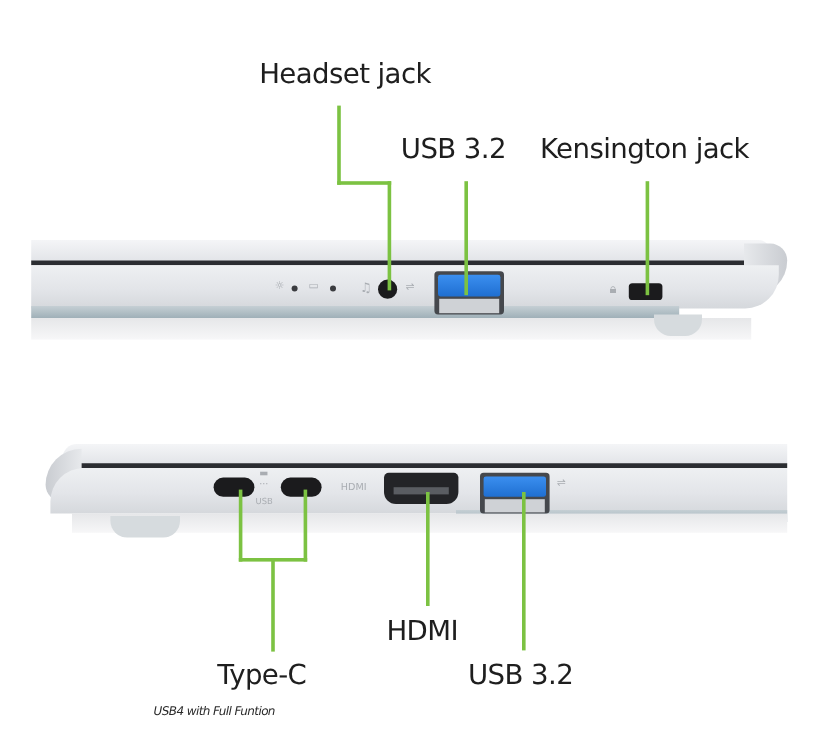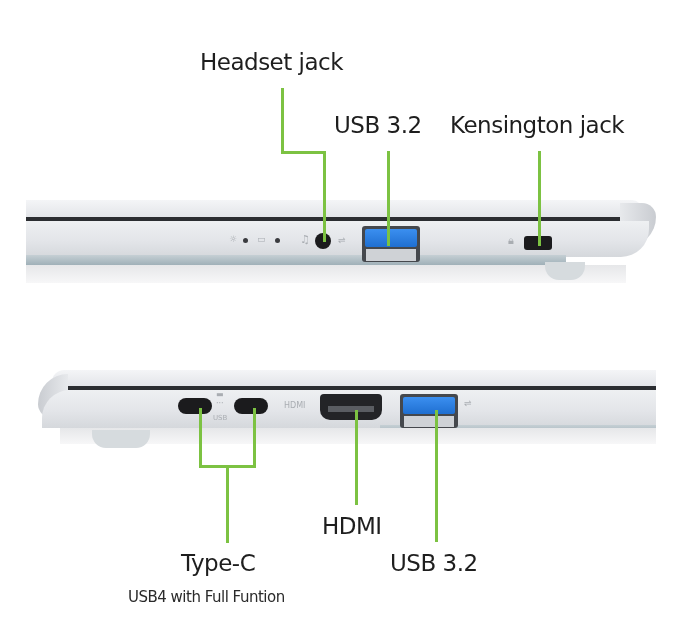--- a/index.html
+++ b/index.html
@@ -1,19 +1,19 @@
 <!DOCTYPE html>
 <html><head>
 <meta charset="utf-8">
 <style>
   html, body { margin:0; padding:0; background:#ffffff; }
   body { width:680px; height:630px; position:relative; overflow:hidden; font-family:"DejaVu Sans", sans-serif; }
   .label { position:absolute; color:#1e1e1e; white-space:nowrap; font-family:"DejaVu Sans", sans-serif; letter-spacing:-0.5px; }
   .lbl-lg { font-size:23px; }
-  .lbl-sm { font-size:15px; color:#2a2a2a; }
+  .lbl-sm { font-size:10px; color:#2a2a2a;font-style:italic; }
   .line { position:absolute; background:#7cc242; }
   .laptop { position:absolute; }
   .lid { position:absolute; background:linear-gradient(#f4f5f7,#e2e4e8); }
   .seam { position:absolute; background:#2b2d31; }
   .base { position:absolute; background:linear-gradient(#eef0f2 0%, #e3e5e9 55%, #d5d8dc 100%); }
   .stripe { position:absolute; background:linear-gradient(#c5cfd4,#9fb0b8); }
   .shadow { position:absolute; background:linear-gradient(#e6e7e9,#f7f7f8); }
   .foot { position:absolute; background:#d6dbde; border-radius:0 0 14px 14px; }
   .port { position:absolute; }
   .tiny { position:absolute; color:#a9adb2; font-size:9px; }
@@ -38,21 +38,21 @@
   <span class="port" style="left:315px;top:233px;width:16px;height:16px;border-radius:50%;background:#1b1b1d;"></span>
   <span class="tiny" style="left:338px;top:235px;">⇌</span>
   <span class="port" style="left:362px;top:226px;width:58px;height:36px;border-radius:3px;background:#45484d;">
     <span class="port" style="left:3px;top:3px;width:52px;height:18px;background:linear-gradient(#3b8ff0,#1f6fd1);border-radius:2px;"></span>
     <span class="port" style="left:4px;top:23px;width:50px;height:12px;background:#cfd2d6;"></span>
   </span>
   <span class="tiny" style="left:508px;top:234px;font-size:11px;">🔒︎</span>
   <span class="port" style="left:524px;top:236px;width:28px;height:14px;border-radius:3px;background:#1b1b1d;"></span>
 </div>
 
-<span class="label lbl-lg" style="left:200px;top:49px;">Headset jack</span>
+<span class="label lbl-lg" style="left:216px;top:49px;">Headset jack</span>
 <div class="line" style="left:281px;top:88px;width:3px;height:66px;"></div>
 <div class="line" style="left:281px;top:151px;width:45px;height:3px;"></div>
 <div class="line" style="left:323px;top:151px;width:3px;height:91px;"></div>
 
 <span class="label lbl-lg" style="left:334px;top:112px;">USB 3.2</span>
 <div class="line" style="left:387px;top:151px;width:3px;height:95px;"></div>
 
 <span class="label lbl-lg" style="left:450px;top:112px;">Kensington jack</span>
 <div class="line" style="left:538px;top:151px;width:3px;height:95px;"></div>
 

